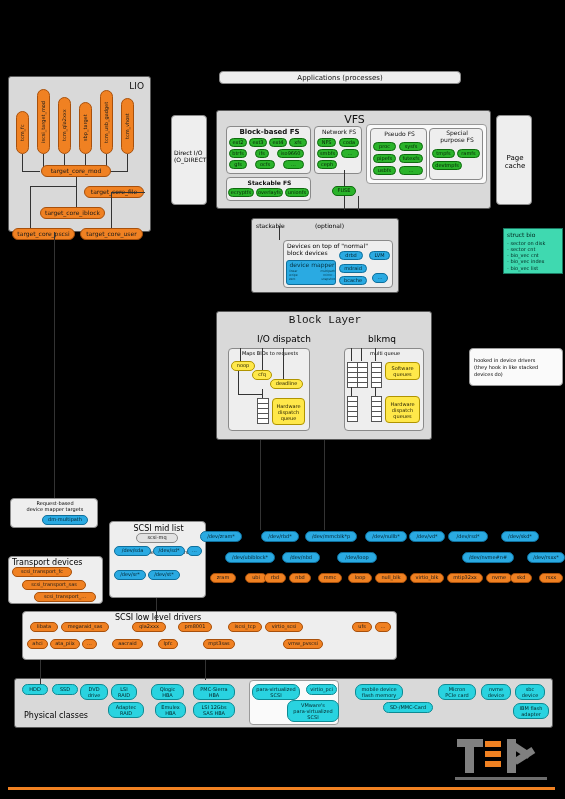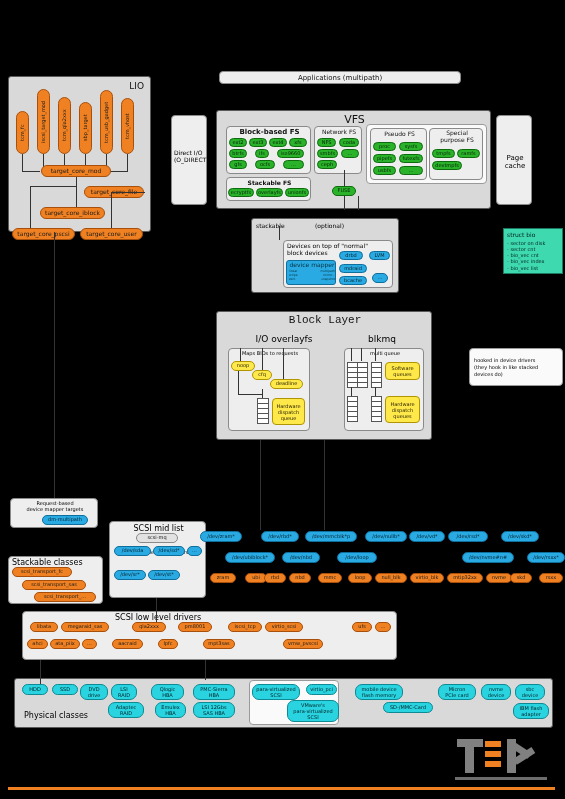--- a/index.html
+++ b/index.html
@@ -60,21 +60,21 @@
 <div class="abs pill orange" style="left:40px;top:207px;width:65px;height:12px;font-size:6px;">target_core_iblock</div>
 <div class="abs pill orange" style="left:12px;top:228px;width:63px;height:12px;font-size:6px;">target_core_pscsi</div>
 <div class="abs pill orange" style="left:80px;top:228px;width:63px;height:12px;font-size:6px;">target_core_user</div>
 <div class="abs line vl" style="left:76px;top:177px;height:30px;"></div>
 <div class="abs line vl" style="left:30px;top:186px;height:42px;"></div>
 <div class="abs line hl" style="left:30px;top:186px;width:46px;"></div>
 <div class="abs line vl" style="left:111px;top:192px;height:36px;"></div>
 <div class="abs line hl" style="left:111px;top:192px;width:34px;"></div>
 
 <div class="abs panel-lt" style="left:219px;top:71px;width:242px;height:13px;">
-  <div class="ttl" style="line-height:12px;font-size:7px;">Applications (multipath)</div>
+  <div class="ttl" style="line-height:12px;font-size:7px;">Applications (processes)</div>
 </div>
 
 <div class="abs panel-lt" style="left:171px;top:115px;width:36px;height:90px;">
   <div class="abs" style="left:2px;top:34px;width:34px;font-size:6px;white-space:pre-line;line-height:1.15;">Direct I/O
 (O_DIRECT)</div>
 </div>
 
 <div class="abs panel-lt" style="left:496px;top:115px;width:36px;height:90px;padding-left:24px;">
   <div class="abs" style="left:0;top:38px;width:36px;text-align:center;font-size:7px;white-space:pre-line;line-height:1.15;">Page
 cache</div>
@@ -162,21 +162,21 @@
 <div class="abs pill blue" style="left:339px;top:251px;width:24px;height:9px;font-size:5px;">drbd</div>
 <div class="abs pill blue" style="left:369px;top:251px;width:21px;height:9px;font-size:5px;">LVM</div>
 <div class="abs pill blue" style="left:339px;top:264px;width:28px;height:9px;font-size:5px;">mdraid</div>
 <div class="abs pill blue" style="left:339px;top:276px;width:28px;height:9px;font-size:5px;">bcache</div>
 <div class="abs pill blue" style="left:372px;top:273px;width:16px;height:10px;font-size:5px;border-radius:6px;">...</div>
 
 <div class="abs panel shadow" style="left:216px;top:311px;width:216px;height:129px;">
   <div class="abs ttl-lg" style="left:0;top:2px;width:216px;font-family:Liberation Mono, monospace;">Block Layer</div>
 </div>
 
-<div class="abs" style="left:227px;top:334px;width:114px;text-align:center;font-size:9px;">I/O overlayfs</div>
+<div class="abs" style="left:227px;top:334px;width:114px;text-align:center;font-size:9px;">I/O dispatch</div>
 <div class="abs panel-lt" style="left:228px;top:348px;width:82px;height:83px;">
   <div class="abs" style="left:0;top:1px;width:82px;text-align:center;font-size:5px;">Maps BIOs to requests</div>
 </div>
 <div class="abs line vl" style="left:240px;top:348px;height:14px;"></div>
 <div class="abs line vl" style="left:262px;top:348px;height:22px;"></div>
 <div class="abs line vl" style="left:283px;top:348px;height:31px;"></div>
 <div class="abs pill yellow" style="left:231px;top:361px;width:24px;height:10px;font-size:5px;">noop</div>
 <div class="abs pill yellow" style="left:252px;top:370px;width:20px;height:10px;font-size:5px;">cfq</div>
 <div class="abs pill yellow" style="left:270px;top:379px;width:33px;height:10px;font-size:5px;">deadline</div>
 <div class="abs line vl" style="left:238px;top:371px;height:24px;"></div>
@@ -258,21 +258,21 @@
 devices do)</div>
 </div>
 
 <div class="abs panel-lt" style="left:10px;top:498px;width:88px;height:30px;">
   <div class="abs" style="left:0;top:1px;width:88px;text-align:center;font-size:5px;white-space:pre-line;line-height:1.25;">Request-based
 device mapper targets</div>
 </div>
 <div class="abs pill blue" style="left:42px;top:515px;width:46px;height:10px;font-size:5px;">dm-multipath</div>
 
 <div class="abs panel-lt" style="left:8px;top:556px;width:95px;height:48px;">
-  <div class="abs" style="left:3px;top:1px;font-size:8px;">Stackable classes</div>
+  <div class="abs" style="left:3px;top:1px;font-size:8px;">Transport devices</div>
 </div>
 <div class="abs pill orange" style="left:12px;top:567px;width:60px;height:10px;font-size:5px;">scsi_transport_fc</div>
 <div class="abs pill orange" style="left:22px;top:580px;width:64px;height:10px;font-size:5px;">scsi_transport_sas</div>
 <div class="abs pill orange" style="left:34px;top:592px;width:62px;height:10px;font-size:5px;">scsi_transport_...</div>
 
 <div class="abs panel-lt shadow" style="left:109px;top:521px;width:97px;height:77px;">
   <div class="abs" style="left:0;top:2px;width:97px;text-align:center;font-size:8px;">SCSI mid list</div>
   <div class="abs" style="left:0;top:27px;width:97px;text-align:center;font-size:5px;">SCSI upper level drivers</div>
 </div>
 <div class="abs pill grey" style="left:136px;top:533px;width:42px;height:10px;font-size:5px;border-radius:6px;">scsi-mq</div>

